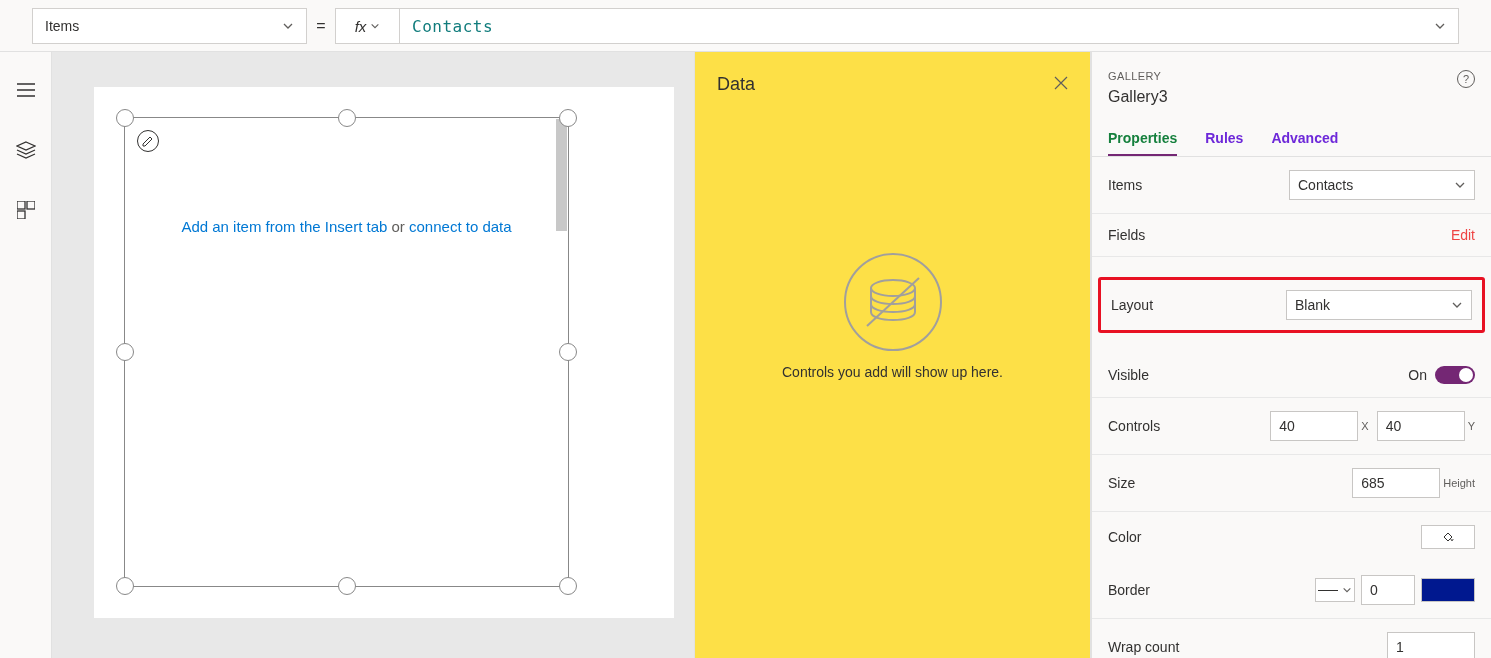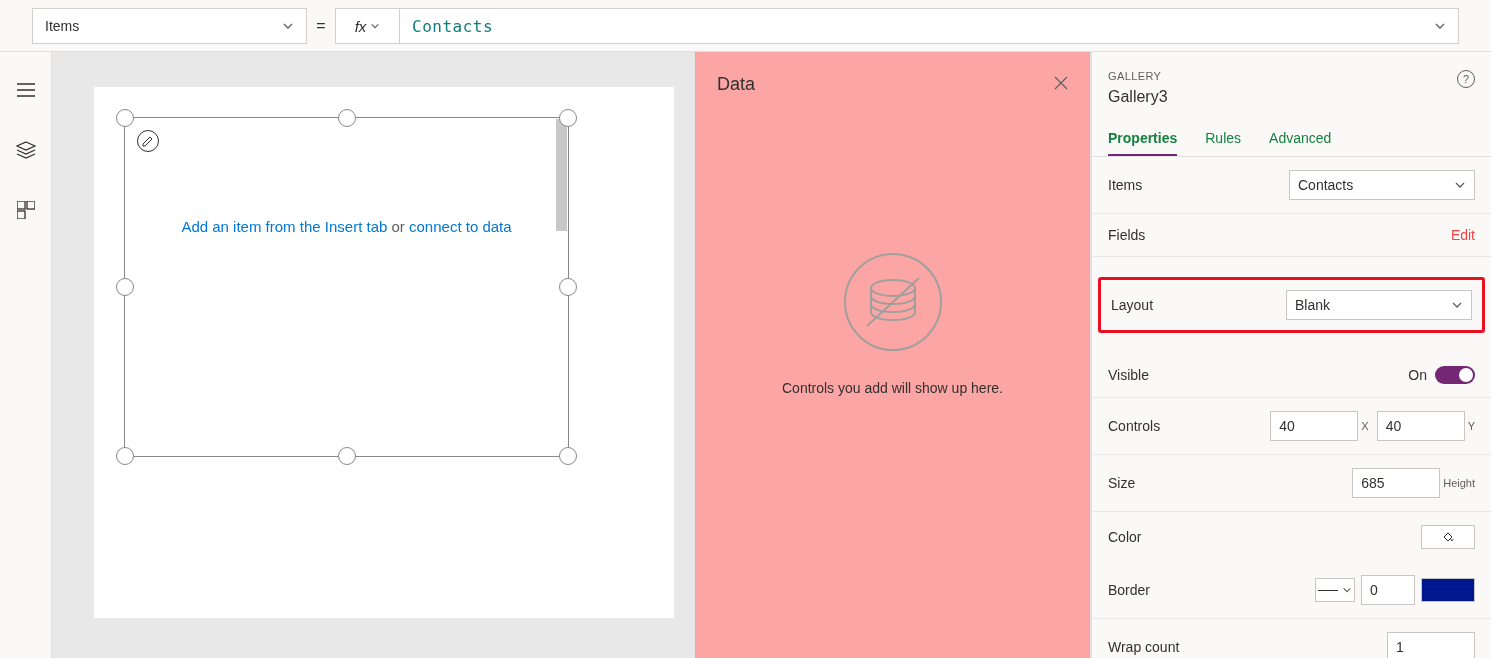--- a/index.html
+++ b/index.html
@@ -56,21 +56,21 @@
 
 
 .canvas-wrap {
   width: 642px; background: #e8e8e8; position: relative;
 }
 .canvas-inner {
   position: absolute; top: 35px; left: 42px; right: 20px; bottom: 40px;
   background: #ffffff;
 }
 .gallery-sel {
-  position: absolute; top: 65px; left: 72px; width: 445px; height: 340px;
+  position: absolute; top: 65px; left: 72px; width: 445px; height: 470px;
   border: 1px solid #888; background: #fff;
 }
 
 .handle { position: absolute; width: 18px; height: 18px; border:1px solid #888; background:#fff; border-radius:50%;}
 .h-tl{top:-9px; left:-9px;} .h-tc{top:-9px; left:calc(50% - 9px);} .h-tr{top:-9px; right:-9px;}
 .h-ml{top:calc(50% - 9px); left:-9px;} .h-mr{top:calc(50% - 9px); right:-9px;}
 .h-bl{bottom:-9px; left:-9px;} .h-bc{bottom:-9px; left:calc(50% - 9px);} .h-br{bottom:-9px; right:-9px;}
 .pencil-btn {
   position:absolute; top:12px; left:12px; width:22px; height:22px;
   border:1px solid #323130; border-radius:50%; background:#fff;
@@ -82,51 +82,51 @@
 }
 .link-blue { color:#0078d4; }
 .txt-grey { color:#605e5c; }
 .gallery-scroll-thumb {
   position:absolute; top:1px; right:1px; width:11px; height:112px;
   background:#c8c8c8;
 }
 
 
 .data-panel {
-  width: 397px; background:#fca5a5; border-left:1px solid #e1e1e1; border-right:1px solid #e1e1e1;
+  width: 397px; background:#fde047; border-left:1px solid #e1e1e1; border-right:1px solid #e1e1e1;
   position:relative;
 }
 .data-panel-head {
   display:flex; align-items:center; justify-content:space-between;
   padding:22px 22px 0 22px;
 }
 .data-panel-title { font-size:18px; font-weight:400; color:#323130; }
 .close-x { font-size:16px; color:#605e5c; cursor:pointer; }
 .data-empty {
   position:absolute; top:200px; left:0; right:0;
-  display:flex; flex-direction:column; align-items:center; gap:24px;
+  display:flex; flex-direction:column; align-items:center; gap:8px;
 }
 
 
 .props {
   flex:1; background:#faf9f8; border-left:1px solid #e1e1e1; overflow:hidden;
   display:flex; flex-direction:column;
   padding-bottom: 0;
 }
 .props-head {
   padding: 18px 16px 6px 16px;
   display:flex; justify-content:space-between; align-items:flex-start;
 }
 .props-cat { font-size:11px; letter-spacing:0.4px; color:#605e5c; text-transform:uppercase; }
 .props-name { font-size:16px; color:#323130; margin-top:6px; }
 .help-circle { width:18px; height:18px; border:1px solid #605e5c; border-radius:50%; display:flex; align-items:center; justify-content:center; font-size:11px; color:#605e5c;}
 .tabs {
   display:flex; gap:28px; padding:0 16px; border-bottom:1px solid #e1e1e1; margin-top:10px;
 }
-.tab { padding:8px 0; font-size:14px; color:#15803d; }
+.tab { padding:8px 0; font-size:14px; color:#6d28d9;font-weight:bold; }
 .tab.active { color:#15803d; font-weight:600; border-bottom:2px solid #742774; }
 
 .prop-row {
   display:flex; align-items:center; justify-content:space-between;
   padding:13px 16px; border-bottom:1px solid #e8e8e8;
   font-size:14px; color:#323130;
 }
 .prop-row.highlight { border:3px solid #e81123; border-radius:3px; margin:20px 6px; padding:10px 10px;}
 .dd-box {
   width:186px; height:30px; background:#fff; border:1px solid #c8c6c4;

